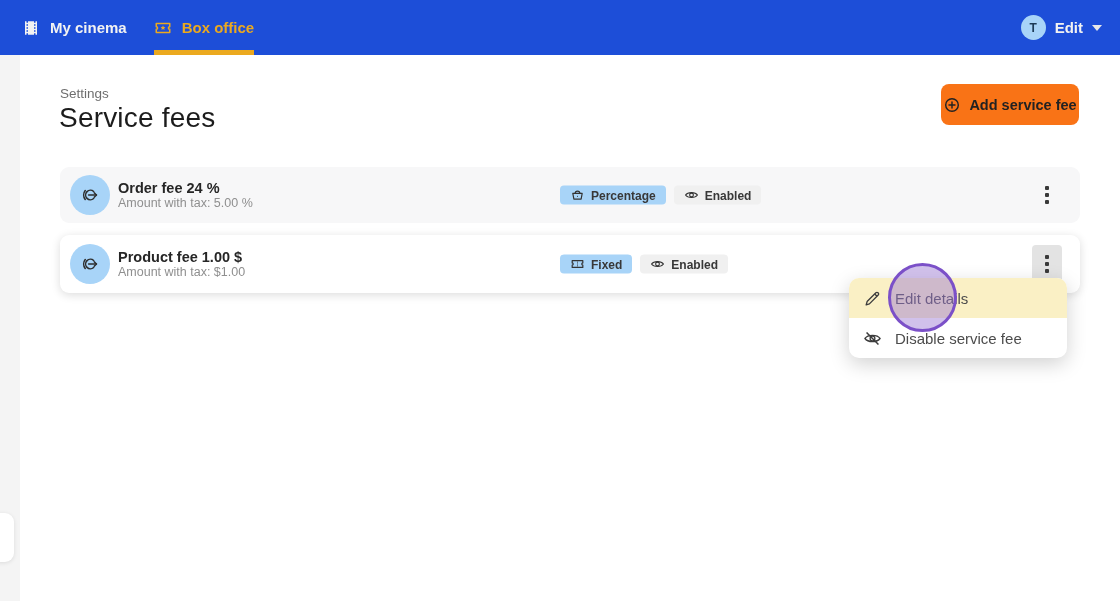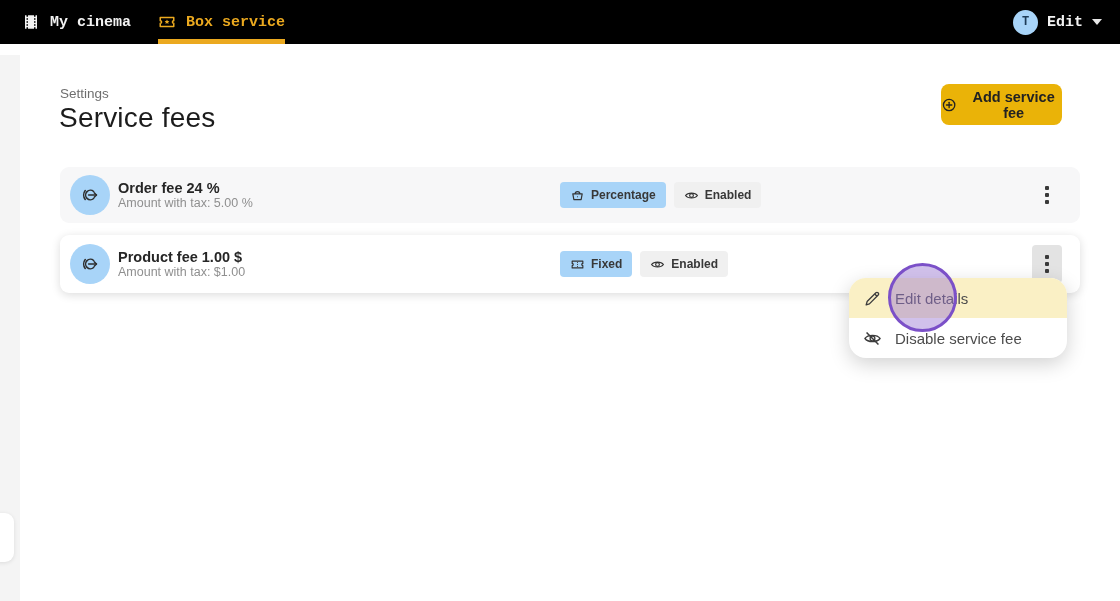--- a/index.html
+++ b/index.html
@@ -1,70 +1,70 @@
 <!DOCTYPE html>
 <html><head>
 <meta charset="utf-8">
 <style>
   * { margin:0; padding:0; box-sizing:border-box; }
   html,body { width:1120px; height:601px; }
   body { font-family:"Liberation Sans", sans-serif; background:#fff; position:relative; overflow:hidden; }
 
   
-  .navbar { position:absolute; left:0; top:0; width:1120px; height:44px; background:#000000;
-            display:flex; align-items:stretch; z-index:10;font-family:Liberation Mono, monospace; }
+  .navbar { position:absolute; left:0; top:0; width:1120px; height:55px; background:#1d4ed8;
+            display:flex; align-items:stretch; z-index:10; }
   .nav-item { display:flex; align-items:center; gap:10px; margin-left:27px; cursor:pointer;
               color:#f2f2f2; font-size:15px; font-weight:bold; border-bottom:5px solid transparent; padding-top:5px; }
   .nav-item:first-child { margin-left:22px; }
   .nav-item .nicon { width:18px; height:18px; display:block; }
   .nav-item.active { color:#EBA91F; border-bottom-color:#EBA91F; }
   .nav-user { margin-left:auto; margin-right:18px; display:flex; align-items:center; gap:9px; cursor:pointer; }
   .avatar { width:25px; height:25px; border-radius:50%; background:#A8D4F8; color:#1d3b57;
             font-size:12px; font-weight:bold; display:flex; align-items:center; justify-content:center; }
   .user-name { color:#f2f2f2; font-size:15px; font-weight:bold; }
   .caret { width:0; height:0; border-left:5px solid transparent; border-right:5px solid transparent; border-top:6px solid #e8e8e8; }
 
   
   .gutter { position:absolute; left:0; top:55px; width:20px; height:546px; background:#f4f4f4; }
   .panel  { position:absolute; left:20px; top:55px; width:1100px; height:546px; background:#fff; border-top-left-radius:10px; }
   .left-pill { position:absolute; left:-9px; top:513px; width:23px; height:49px; background:#fff; border-radius:9px;
                box-shadow:0 1px 4px rgba(0,0,0,0.10); z-index:6; }
 
   .crumb { position:absolute; left:60px; top:86px; font-size:13.5px; color:#6e6e6e; }
   .page-title { position:absolute; left:59px; top:102px; font-size:28px; font-weight:normal; color:#1c1c1c; letter-spacing:.2px; }
 
-  .add-btn { position:absolute; left:941px; top:84px; width:121px; height:41px; background:#eab308; border:none;
+  .add-btn { position:absolute; left:941px; top:84px; width:138px; height:41px; background:#f97316; border:none;
              border-radius:8px; display:flex; align-items:center; justify-content:center; gap:8px; cursor:pointer; }
   .add-btn svg { width:18px; height:18px; }
   .add-btn span { font-size:14.5px; font-weight:bold; color:#222; }
 
   
   .fee-row { position:absolute; left:60px; width:1020px; border-radius:9px; }
   .fee-row.r1 { top:167px; height:56px; background:#F7F7F8; }
   .fee-row.r2 { top:235px; height:58px; background:#fff; box-shadow:0 2px 10px rgba(0,0,0,0.14); }
   .fee-icon { position:absolute; left:10px; top:50%; transform:translateY(-50%); width:40px; height:40px;
               border-radius:50%; background:#A8D4F8; display:flex; align-items:center; justify-content:center; }
   .fee-icon svg { width:22px; height:22px; }
   .fee-text { position:absolute; left:58px; top:50%; transform:translateY(-50%); }
   .fee-title { font-size:14.5px; font-weight:bold; color:#262626; }
   .fee-sub { font-size:12.5px; color:#8f8f8f; }
   .badges { position:absolute; left:500px; top:50%; transform:translateY(-50%); display:flex; gap:8px; }
-  .badge { height:26px; padding:0 10px; border-radius:4px; display:flex; align-items:center; gap:6px;
+  .badge { height:19px; padding:0 10px; border-radius:4px; display:flex; align-items:center; gap:6px;
            font-size:12px; font-weight:bold; color:#383838; }
   .badge.blue { background:#A8D4F8; }
   .badge.gray { background:#F0F0F0; }
   .badge svg { width:15px; height:15px; }
   .kebab { position:absolute; right:18px; top:50%; transform:translateY(-50%); width:30px; height:38px;
            display:flex; flex-direction:column; align-items:center; justify-content:center; gap:3.5px;
            border-radius:4px; cursor:pointer; background:transparent; border:none; }
   .kebab.pressed { background:#E3E3E3; }
   .kebab i { width:3.5px; height:3.5px; border-radius:1px; background:#3a3a3a; }
 
   
-  .menu { position:absolute; left:849px; top:278px; width:218px; background:#fff; border-radius:17px;
+  .menu { position:absolute; left:849px; top:278px; width:218px; background:#fff; border-radius:10px;
           box-shadow:0 6px 20px rgba(0,0,0,0.18); overflow:hidden; z-index:20; }
   .menu-item { height:40px; display:flex; align-items:center; gap:13px; padding-left:14px; cursor:pointer; }
   .menu-item.hl { background:#FAF0C5; }
   .menu-item svg { width:19px; height:19px; flex:none; }
   .menu-item span { font-size:15px; color:#4c4c4c; }
 
   
   .click-circle { position:absolute; left:888px; top:263px; width:69px; height:69px; border-radius:50%;
                   background:rgba(152,118,210,0.45); border:3px solid #7B50C8; z-index:30; pointer-events:none; }
 </style>
@@ -76,21 +76,21 @@
     <svg class="nicon" viewBox="0 0 24 24" fill="#f2f2f2">
       <path d="M18 3v2h-2V3H8v2H6V3H4v18h2v-2h2v2h8v-2h2v2h2V3h-2zM8 17H6v-2h2v2zm0-4H6v-2h2v2zm0-4H6V7h2v2zm10 8h-2v-2h2v2zm0-4h-2v-2h2v2zm0-4h-2V7h2V9z"></path>
     </svg>
     <span>My cinema</span>
   </div>
   <div class="nav-item active">
     <svg class="nicon" viewBox="0 0 24 24" fill="none" stroke="#EBA91F" stroke-width="2" stroke-linejoin="round">
       <path d="M3 6 H21 V10.2 A1.8 1.8 0 0 0 21 13.8 V18 H3 V13.8 A1.8 1.8 0 0 0 3 10.2 Z"></path>
       <path d="M12 8.6 l1 2 2.2 .2 -1.6 1.5 .4 2.2 -2 -1.1 -2 1.1 .4 -2.2 -1.6 -1.5 2.2 -.2 Z" fill="#EBA91F" stroke="none"></path>
     </svg>
-    <span>Box service</span>
+    <span>Box office</span>
   </div>
   <div class="nav-user">
     <div class="avatar">T</div>
     <span class="user-name">Edit</span>
     <span class="caret"></span>
   </div>
 </header>
 
 <div class="gutter"></div>
 <div class="panel"></div>

